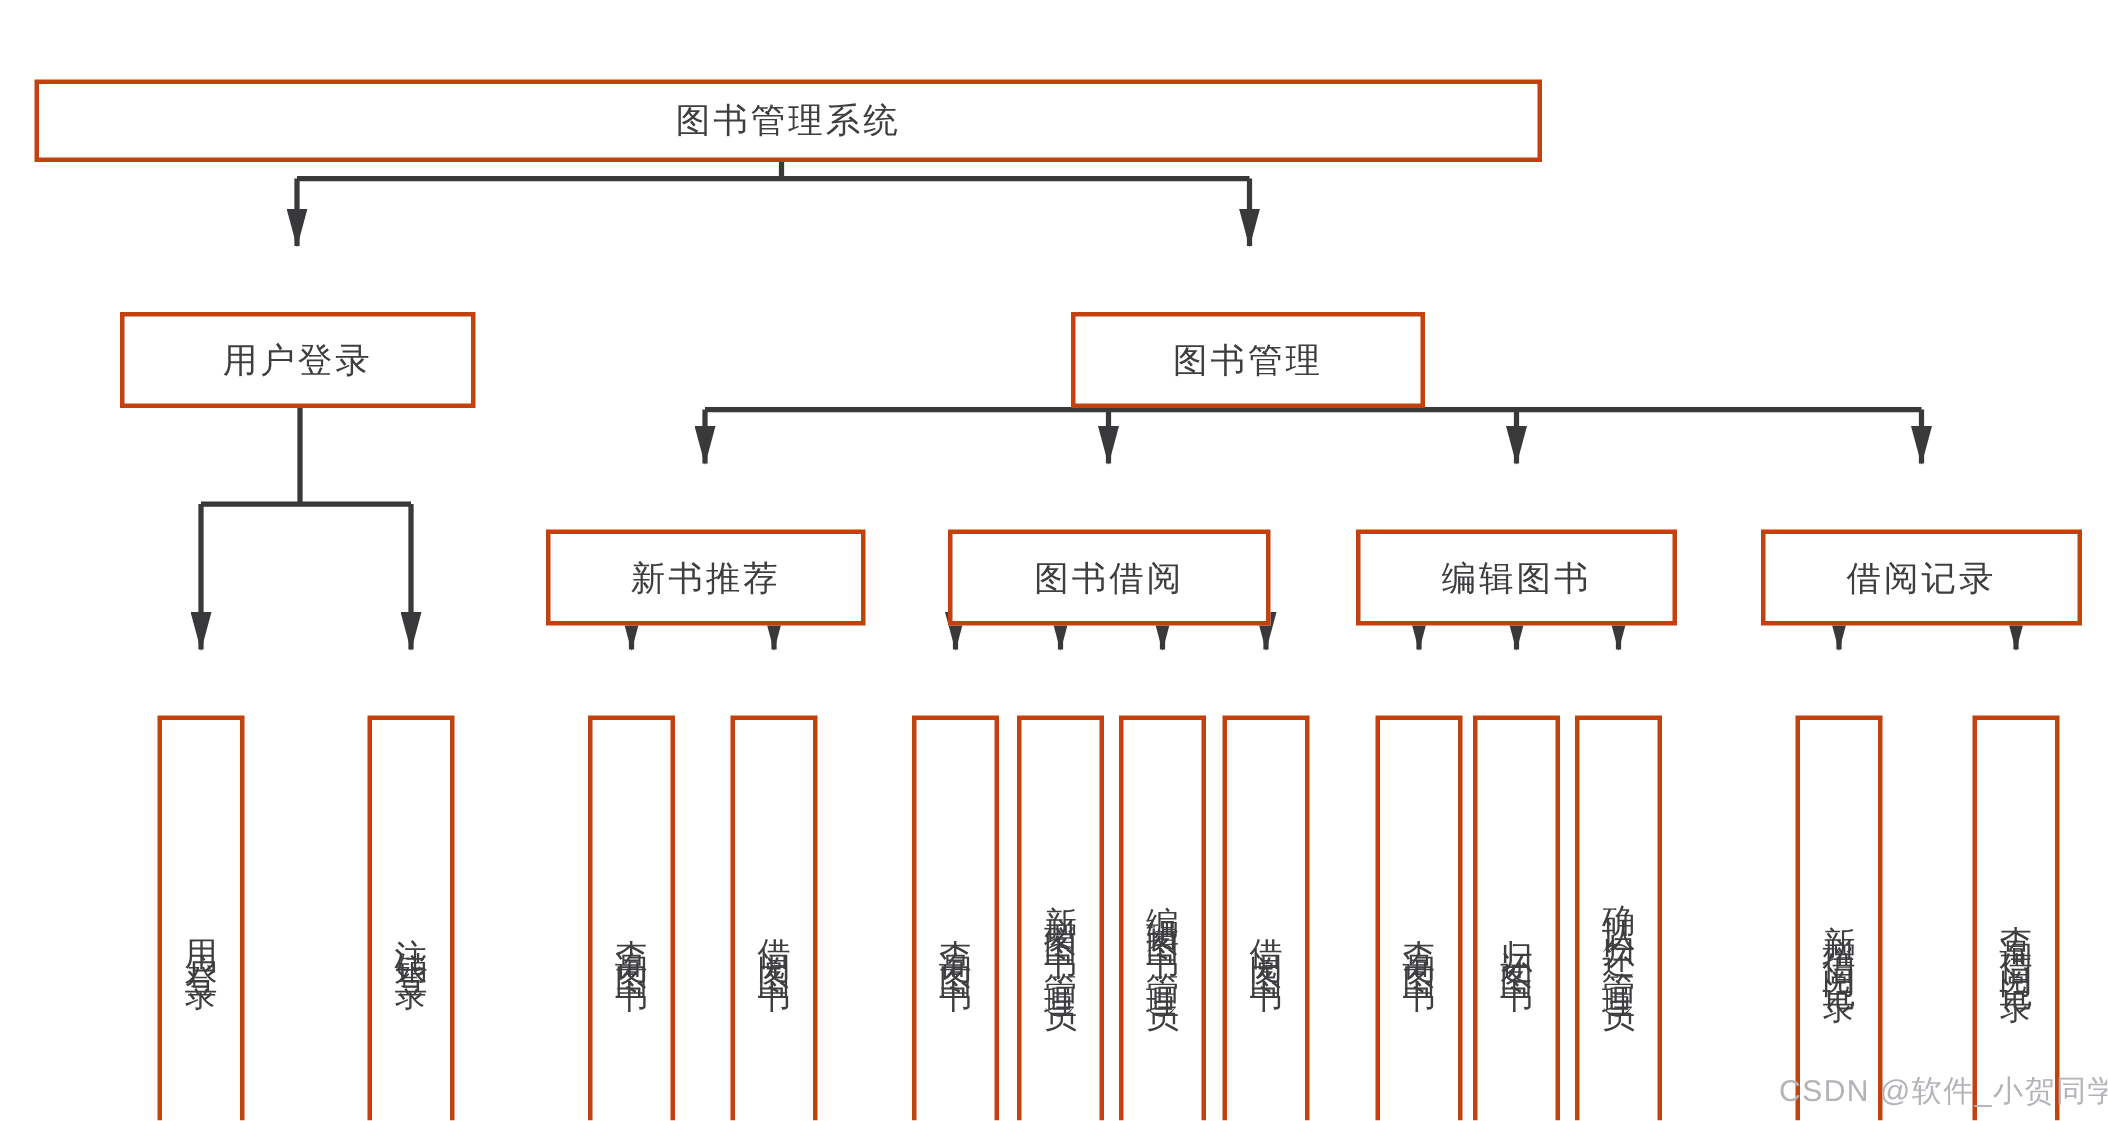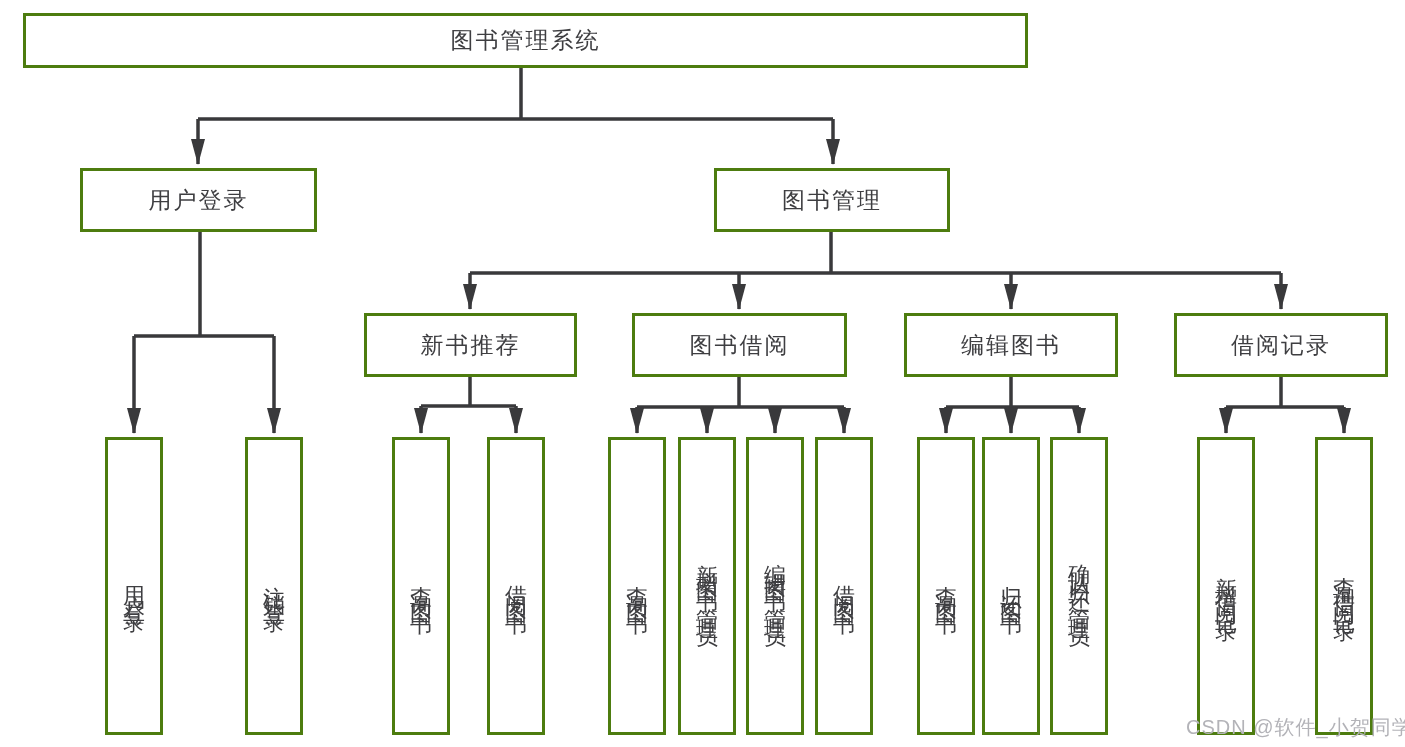--- a/index.html
+++ b/index.html
@@ -17,30 +17,31 @@
   }
   .connectors {
     position: absolute;
     left: 0;
     top: 0;
     pointer-events: none;
   }
   .box {
     position: absolute;
     box-sizing: border-box;
-    border: 3px solid #4d7c0f;
+    border: 3px solid #c2410c;
     background: #ffffff;
     display: flex;
     align-items: center;
     justify-content: center;
     color: #3e3e41;
     font-size: 23px;
     letter-spacing: 2px;
     white-space: nowrap;
     z-index: 2;
+    margin-top: 40px;
   }
   .leaf {
     width: 58px;
     top: 437px;
     height: 298px;
     letter-spacing: 0;
   }
   .vtext {
     writing-mode: vertical-lr;
     text-orientation: mixed;

